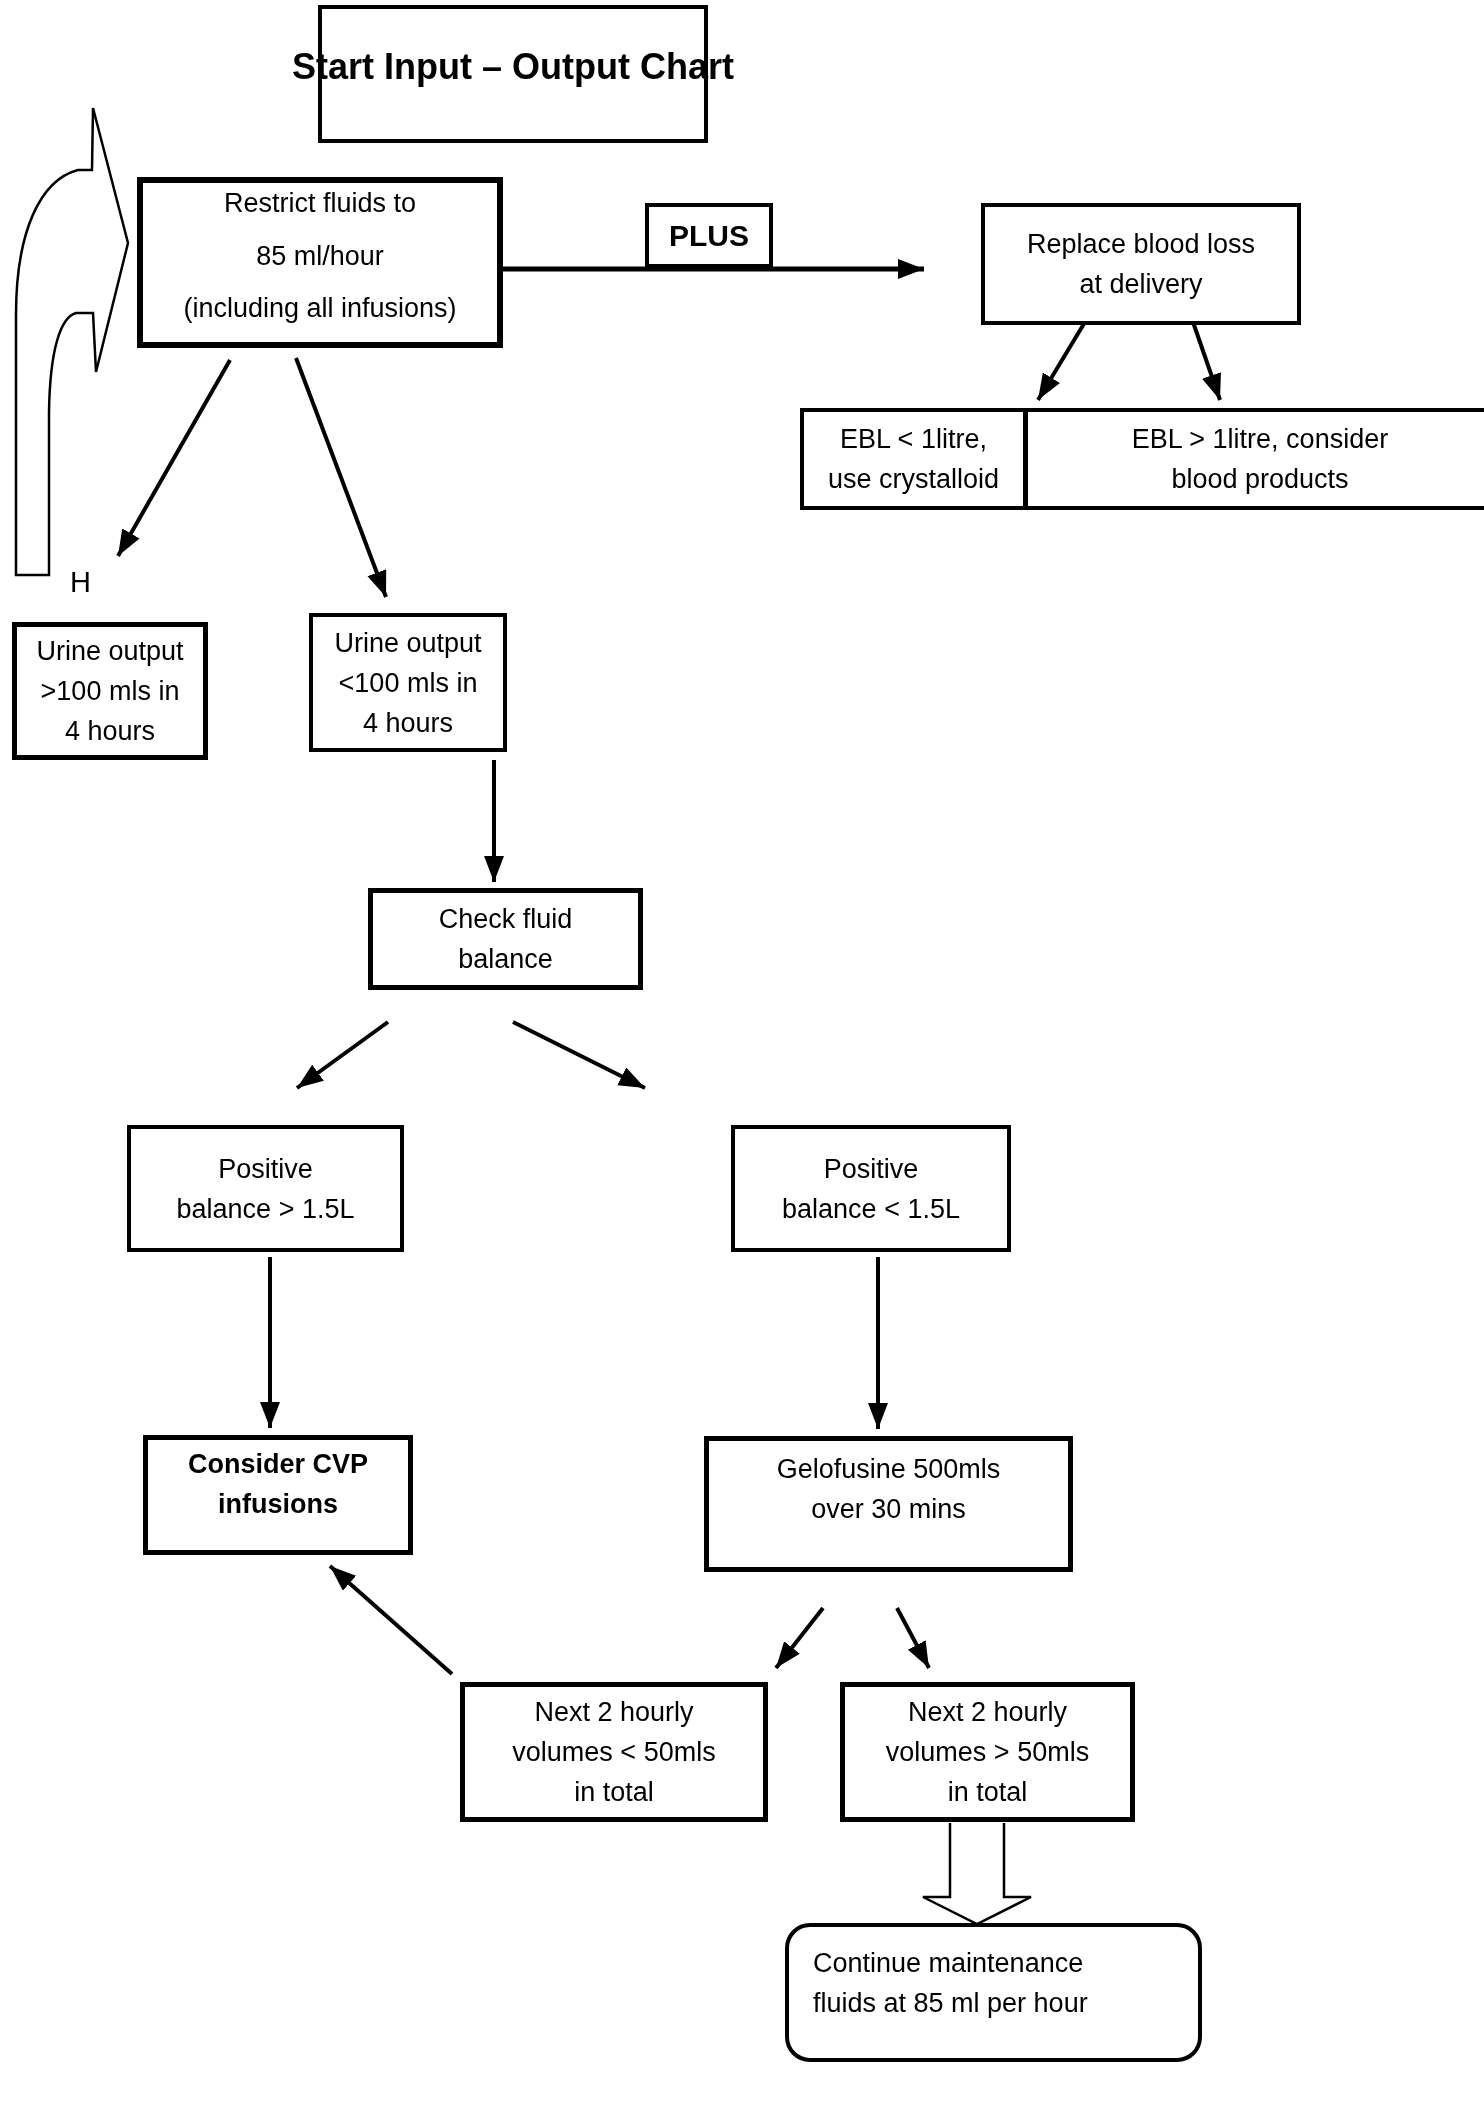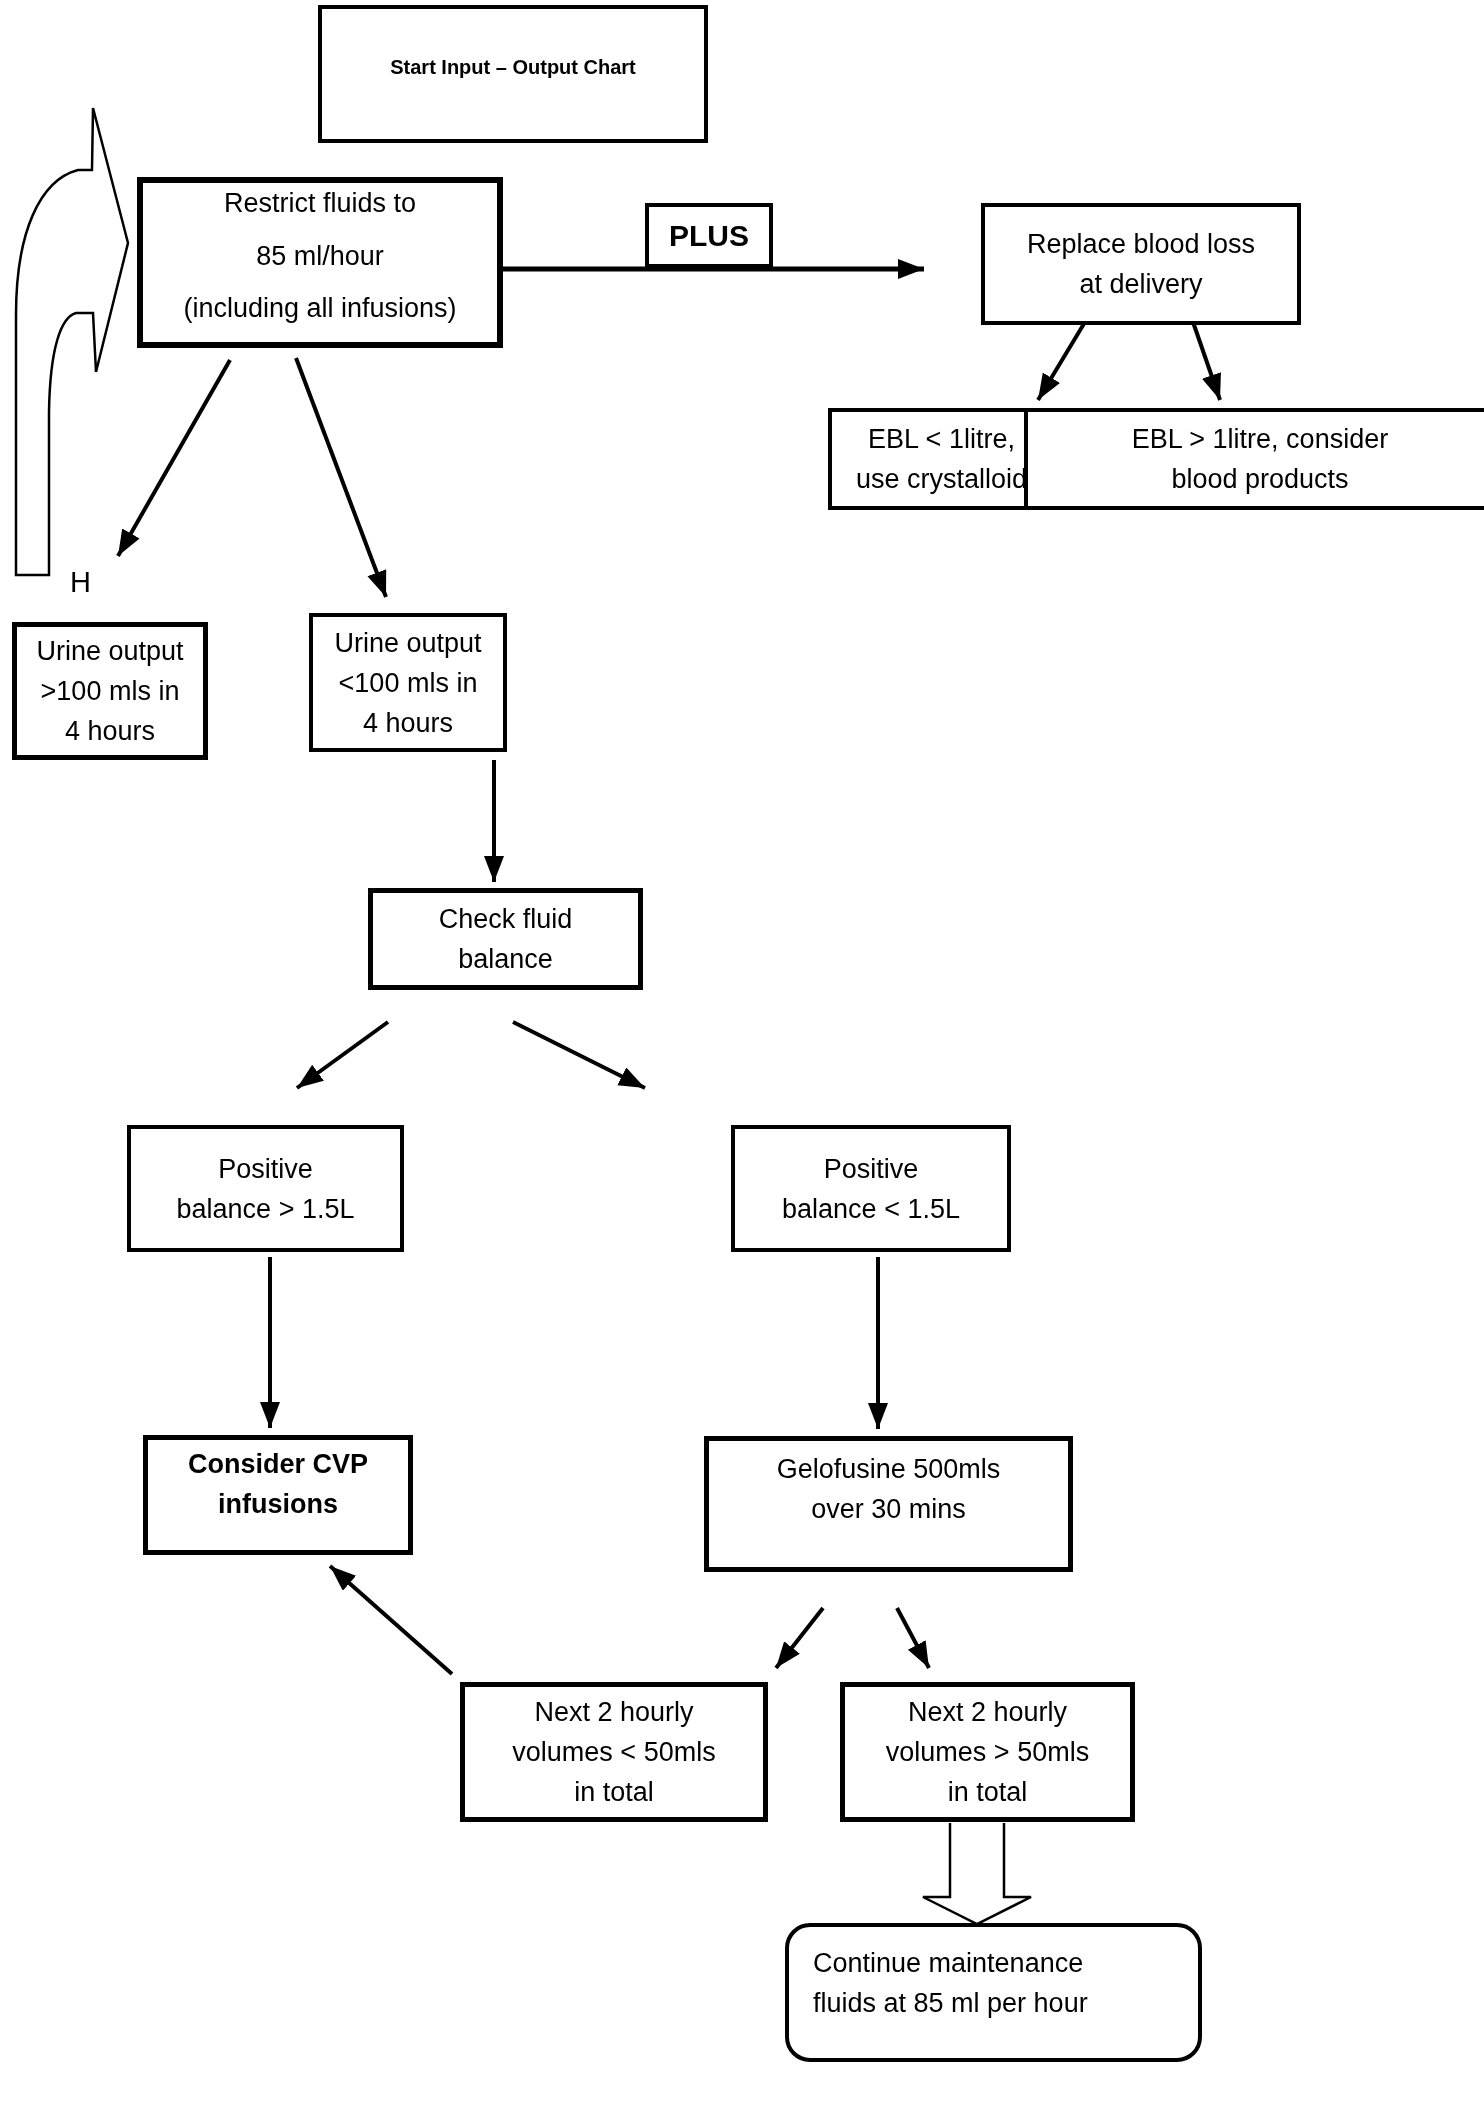--- a/index.html
+++ b/index.html
@@ -32,25 +32,25 @@
   .pb14{padding-bottom:14px;}
   .pb22{padding-bottom:22px;font-weight:bold;}
   .pb30{padding-bottom:30px;}
   .left-align{
     align-items:flex-start;
     text-align:center;
     justify-content:flex-start;
     padding:16px 10px 0 24px;
     border-radius:25px;
   }
-  #title      {left:318px; top:5px;    width:390px; height:138px; font-size:20px;}
+  #title      {left:318px; top:5px;    width:390px; height:138px; font-size:36px;}
   #restrict   {left:137px; top:177px;  width:366px; height:171px;justify-content:space-between;}
   #plus       {left:645px; top:203px;  width:128px; height:65px;  font-size:30px;}
   #replace    {left:981px; top:203px;  width:320px; height:122px;}
-  #ebl-less   {left:800px; top:408px;  width:227px; height:102px;margin-left:28px;}
+  #ebl-less   {left:800px; top:408px;  width:227px; height:102px;}
   #ebl-more   {left:1024px;top:408px;  width:472px; height:102px;}
   #urine-more {left:12px;  top:622px;  width:196px; height:138px;}
   #urine-less {left:309px; top:613px;  width:198px; height:139px;}
   #check      {left:368px; top:888px;  width:275px; height:102px;}
   #pos-more   {left:127px; top:1125px; width:277px; height:127px;}
   #pos-less   {left:731px; top:1125px; width:280px; height:127px;}
   #cvp        {left:143px; top:1435px; width:270px; height:120px;}
   #gelofusine {left:704px; top:1436px; width:369px; height:136px;}
   #next-less  {left:460px; top:1682px; width:308px; height:140px;}
   #next-more  {left:840px; top:1682px; width:295px; height:140px;}

